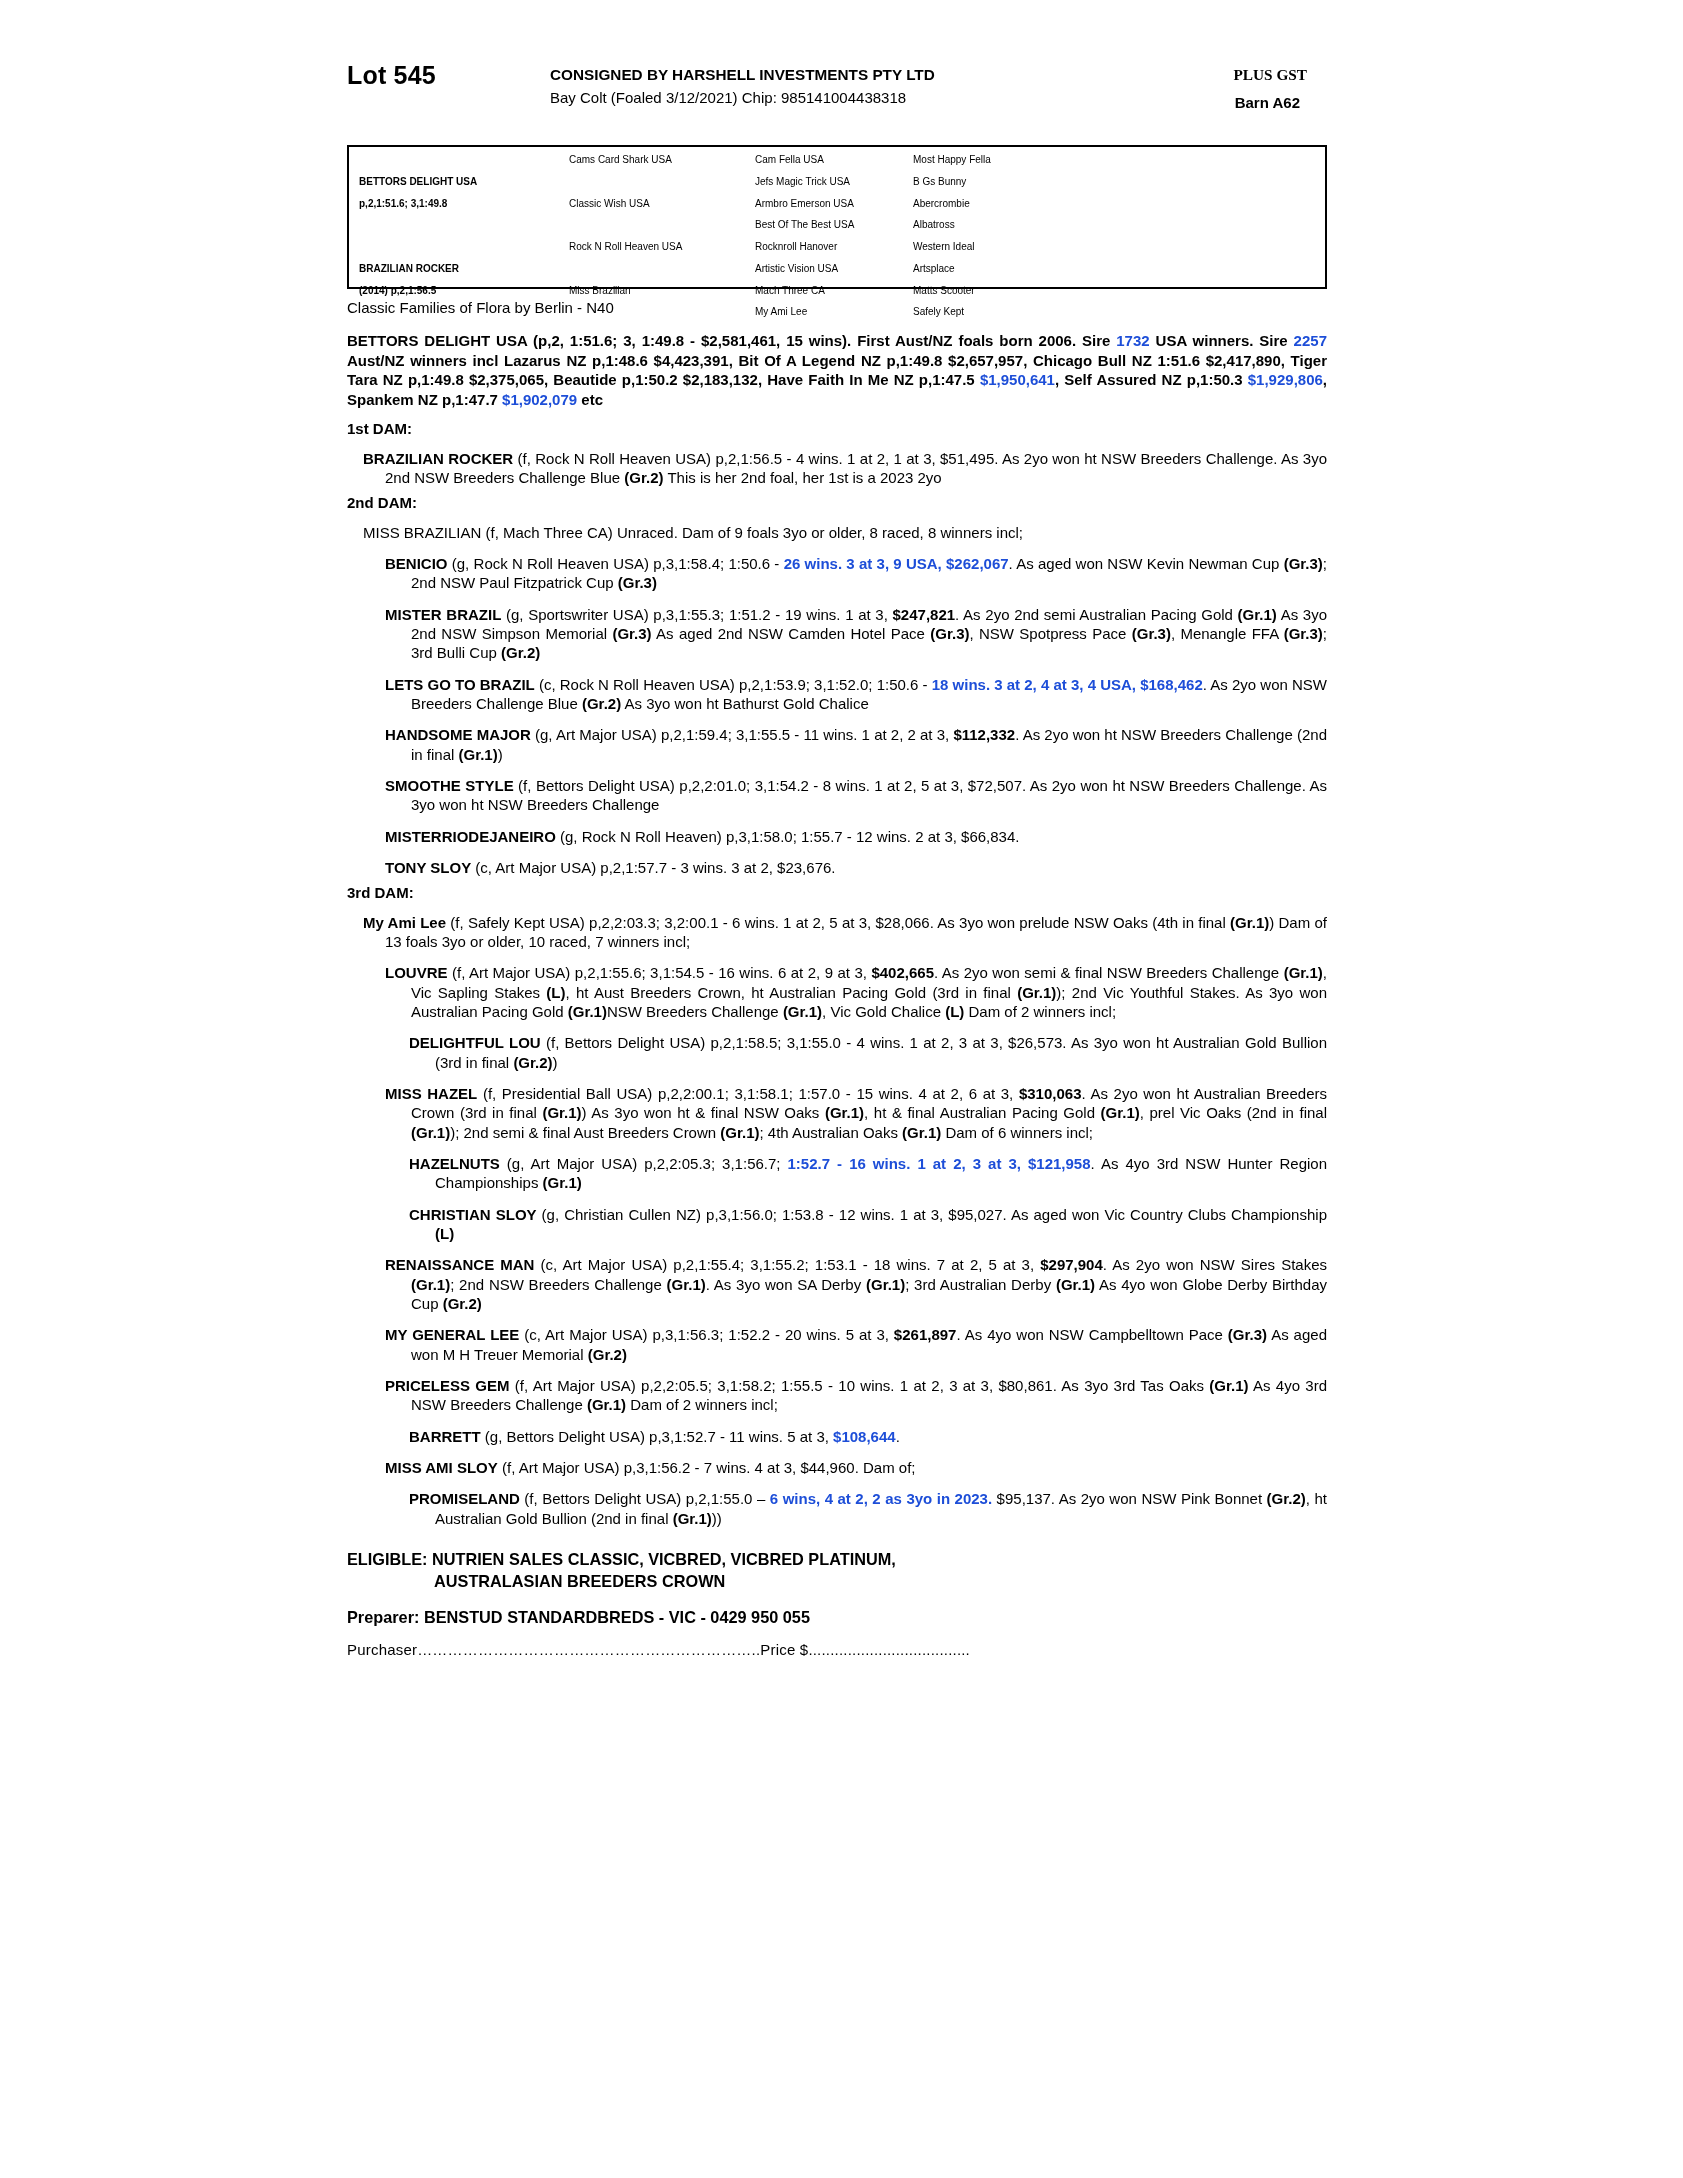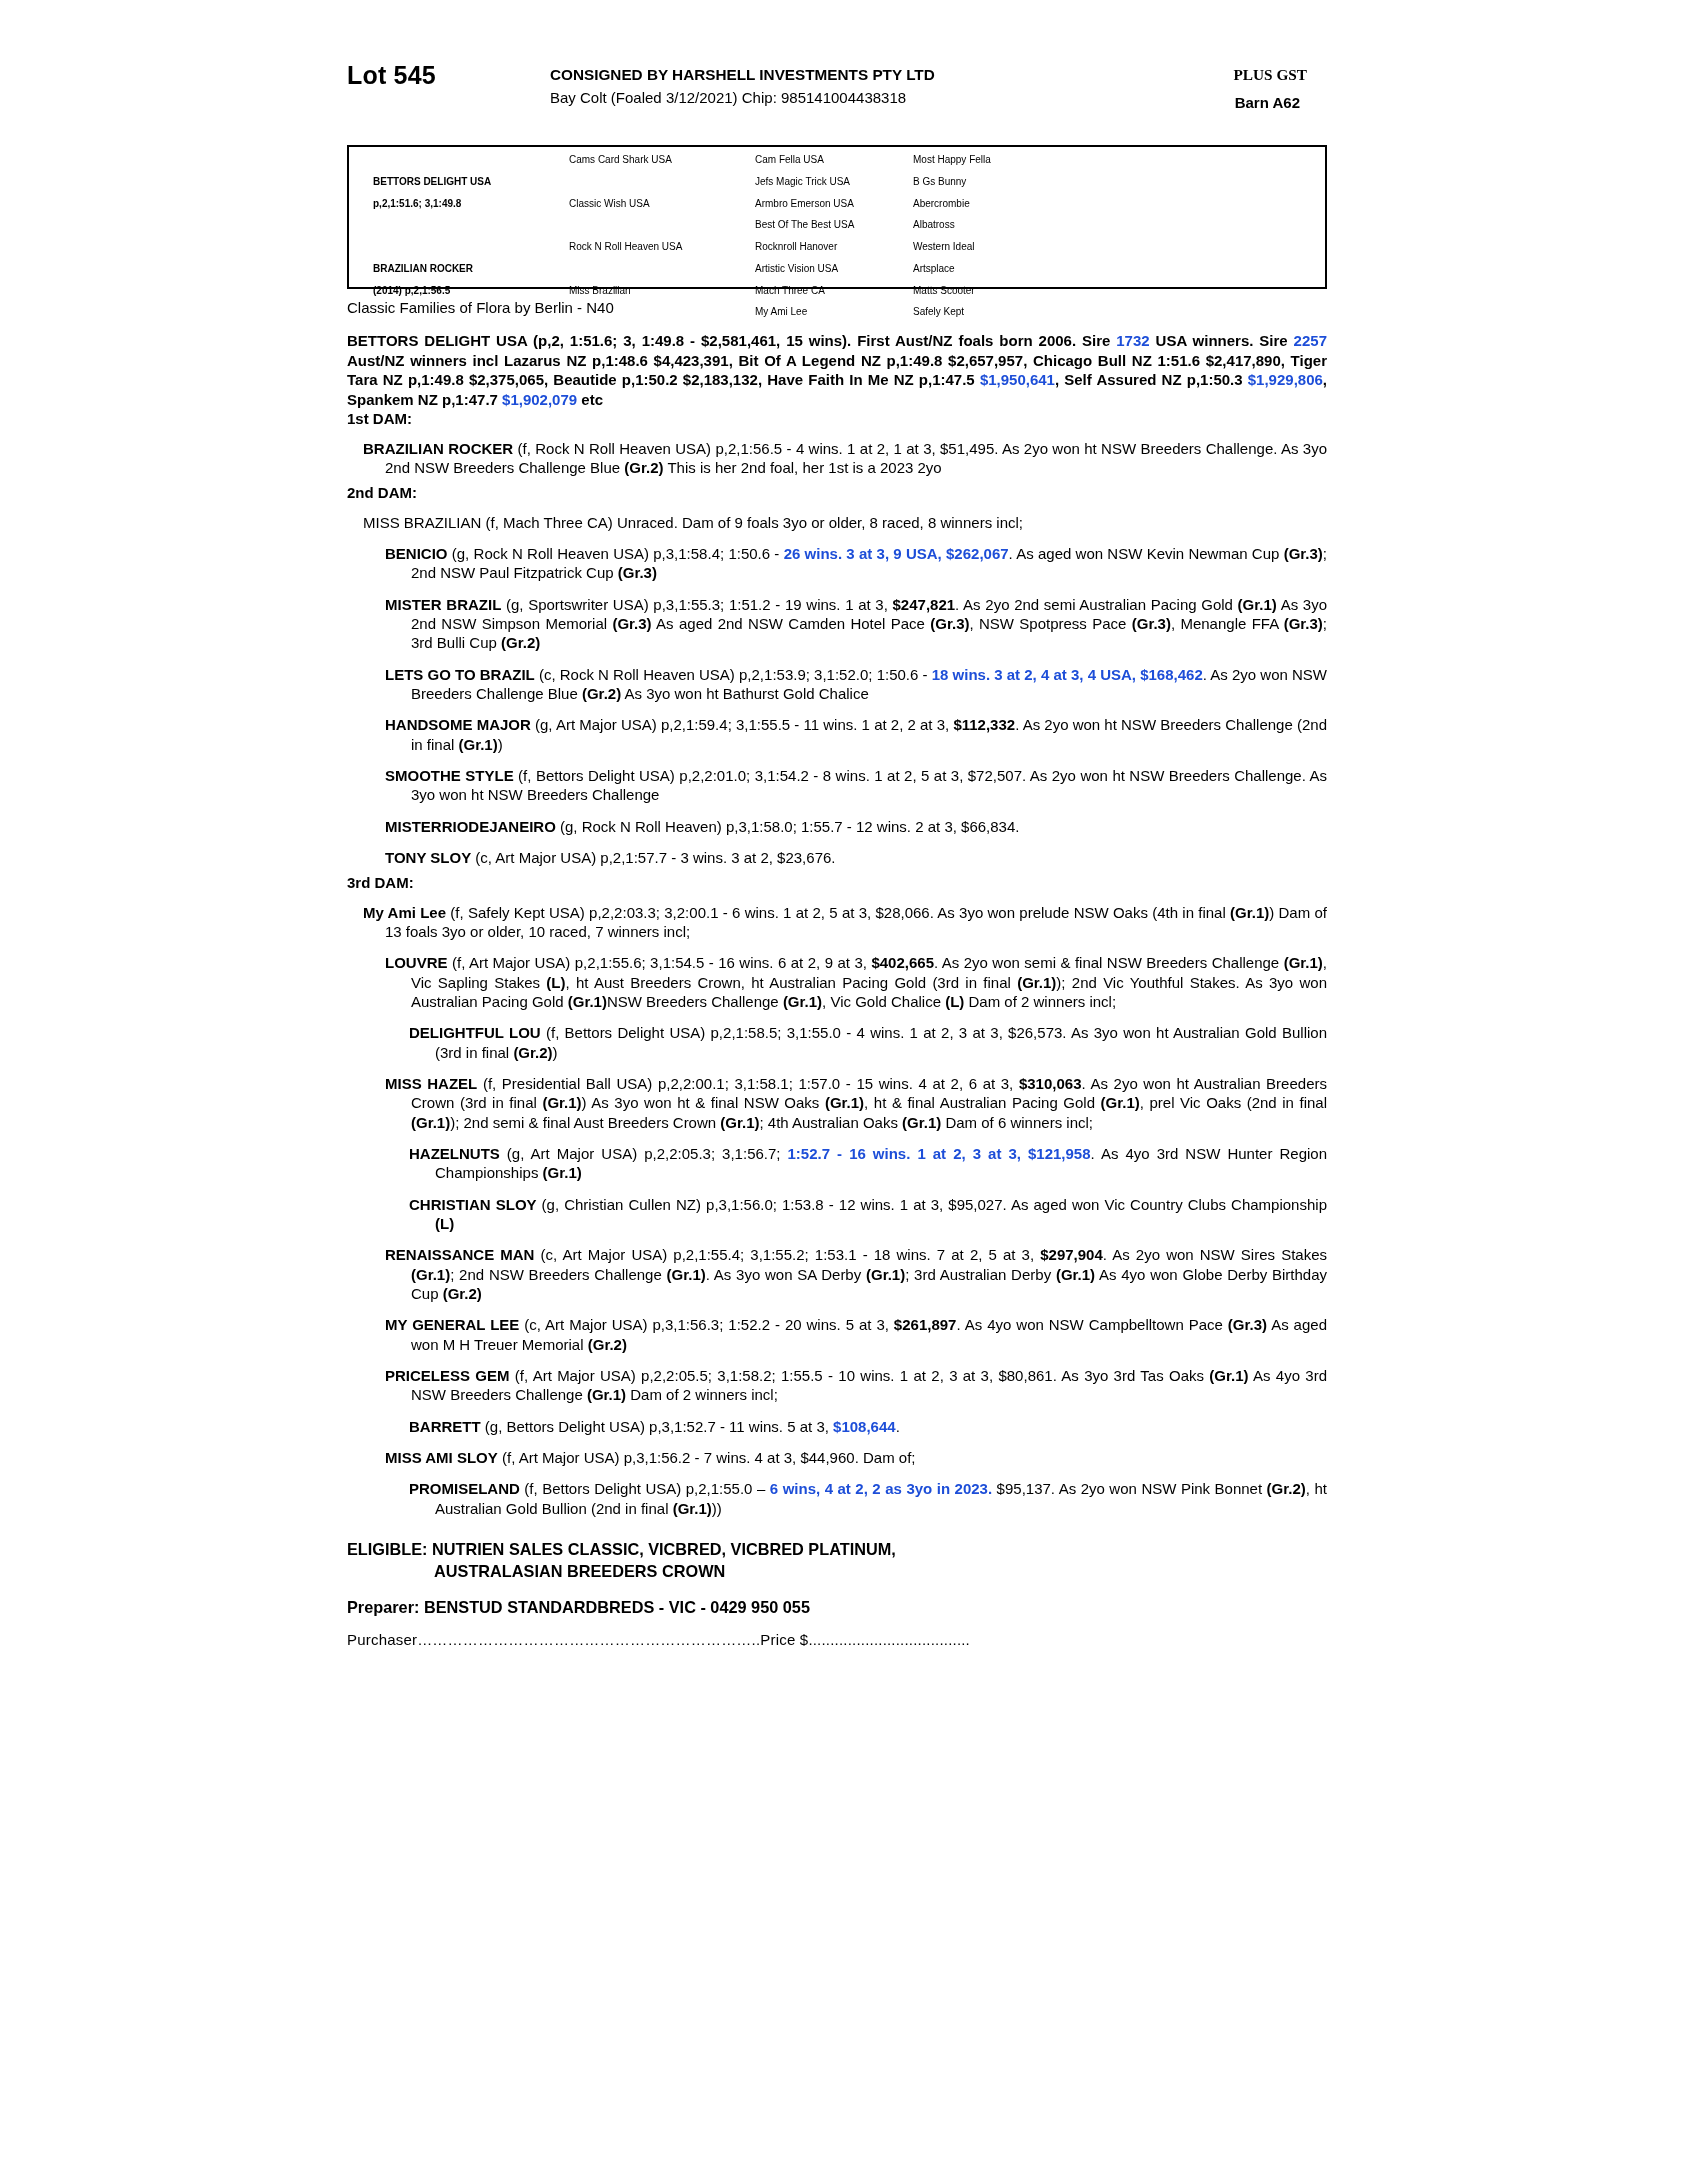--- a/index.html
+++ b/index.html
@@ -73,21 +73,21 @@
     height: 144px;
     position: relative;
     font-size: 10px;
     box-sizing: border-box;
   }
   .ped .cell {
     position: absolute;
     line-height: 1.42;
     white-space: nowrap;
   }
-  .c1 { left: 24px; }
+  .c1 { left: 10px; }
   .c2 { left: 220px; }
   .c3 { left: 406px; }
   .c4 { left: 564px; }
   .bold { font-weight: bold; }
 
   .r1 { top: 6px; }
   .r2 { top: 28px; }
   .r3 { top: 50px; }
   .r4 { top: 71px; }
   .r5 { top: 93px; }
@@ -109,21 +109,21 @@
   }
   .sire-block {
     font-weight: bold;
   }
   .red { color: #1d4ed8; }
   b, .b { font-weight: bold; }
 
   .damhdr {
     font-weight: bold;
     font-size: 15px;
-    margin-top: 1px;
+    margin-top: 11px;
   }
   .damhdr.tight { margin-top: 6px; }
 
   .entry {
     font-size: 15px;
     line-height: 1.29;
     text-align: justify;
     margin-top: 12px;
   }
   .lvl1 { margin-left: 8px; text-indent: 0; padding-left: 30px; text-indent: -22px; }

